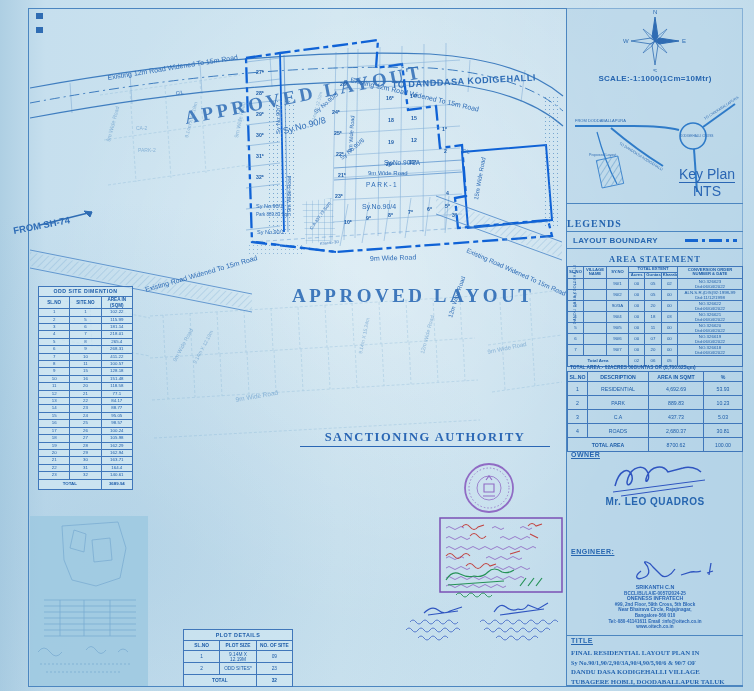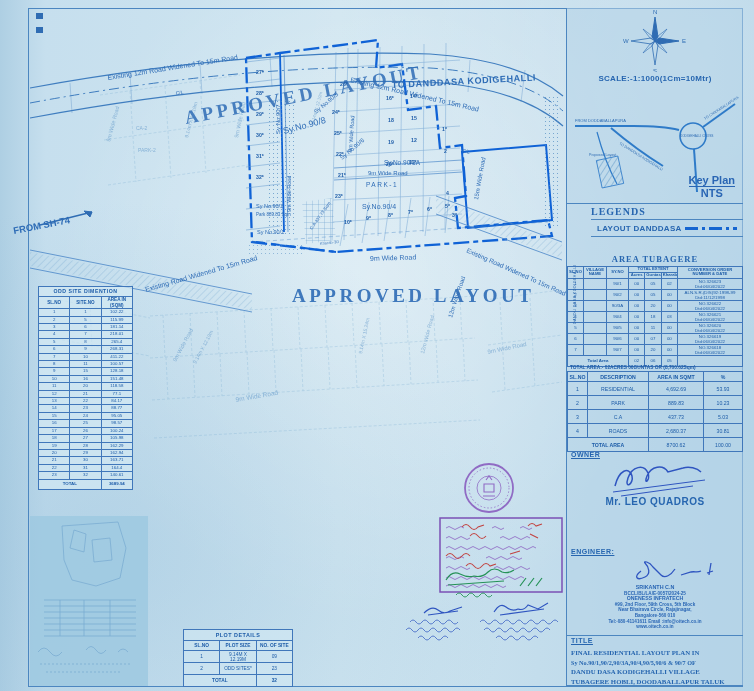--- a/index.html
+++ b/index.html
@@ -27,22 +27,22 @@
   .plot-wrap{position:absolute;left:183px;top:629px;width:110px;background:rgba(214,235,245,.5);}
   .plot-wrap th{font-size:4.8px;height:9px;}
   .plot-wrap td{font-size:4.8px;height:11px;}
   .plot-wrap .tbl-title{font-size:5.4px;height:10px;}
   
   .panel{position:absolute;left:566px;top:8px;width:176px;height:678px;
          border-left:1.2px solid #4c86c0;background:rgba(181,212,232,.55);}
   .psec{position:absolute;left:0;width:176px;border-bottom:1px solid #4c86c0;box-sizing:border-box;}
   .center{text-align:center;}
   .scale-line{font-size:8px;font-weight:bold;letter-spacing:.3px;color:#2766b0;}
-  .keyplan-cap{position:absolute;right:8px;bottom:4px;text-align:center;font-size:11px;
-               font-weight:bold;color:#2a66b4;}
+  .keyplan-cap{position:absolute;right:8px;bottom:4px;text-align:center;font-size:14px;
+               font-weight:normal;color:#2a66b4;}
   .keyplan-cap .kp{border-bottom:1px solid #2a66b4;display:block;}
   .legend-title{font-size:10px;font-weight:bold;letter-spacing:1px;color:#2766b0;
                 border-bottom:1px solid #4c86c0;padding:2px 0;}
   .legend-row{display:flex;align-items:center;justify-content:space-between;
               padding:0 6px;height:17px;border-bottom:1px solid #4c86c0;box-sizing:border-box;}
   .legend-row span{font-size:8px;font-weight:bold;letter-spacing:.3px;color:#2766b0;}
   .line-sample{width:52px;height:3px;}
   .ls-boundary{background:repeating-linear-gradient(90deg,#1565d0 0 13px,transparent 13px 17px,#1565d0 17px 20px,transparent 20px 24px);}
   .ls-revenue{height:1.6px;background:repeating-linear-gradient(90deg,#4a86c8 0 8px,transparent 8px 13px);}
   .sec-title{font-size:8.5px;font-weight:bold;letter-spacing:1px;text-align:center;
@@ -281,20 +281,21 @@
     <g stroke="#2f55c0" fill="none" stroke-width="1.1">
       <path d="M494,612 q6,-10 12,-5 t12,2 q6,2 10,-4 l10,4 l10,-6 m-48,12 l44,-6"></path>
       <g stroke-width=".8" opacity=".9">
         <path d="M480,622 q3,-4 6,0 t6,0 t6,0 t6,0 t6,0 t6,0 t6,0 t6,0 t6,0 t6,0 t6,0 t6,0 t6,0"></path>
         <path d="M484,630 q3,-4 6,0 t6,0 t6,0 t6,0 t6,0 t6,0 t6,0 t6,0 t6,0 t6,0 t6,0"></path>
         <path d="M496,638 q3,-4 6,0 t6,0 t6,0 t6,0 t6,0 t6,0 t6,0"></path>
       </g>
     </g>
   </svg>
 
+  <div class="sanction-head">SANCTIONING AUTHORITY</div>
 
   <div class="odd-wrap">
     <table>
       <thead>
         <tr>
             <th colspan="3" class="tbl-title">ODD SITE DIMENTION</th>
           </tr>
         <tr>
           <th style="width:22%">SL.NO</th>
           <th style="width:30%">SITE.NO</th>
@@ -502,30 +503,30 @@
         <g>
           <rect x="32" y="66" width="22" height="28" transform="rotate(-12 43 80)" fill="url(#xh)" stroke="#2f7bc8" stroke-width=".8"></rect>
         </g>
       </svg>
       <div class="keyplan-cap">
         <span class="kp">Key Plan</span>
         <span>NTS</span>
       </div>
     </div>
 
-    <div class="psec" style="top:196px;height:48px;border-bottom:none;padding-left:24px;">
+    <div class="psec" style="top:208px;height:48px;border-bottom:none;">
       <div class="legend-title serif">LEGENDS</div>
       <div class="legend-row">
-        <span>LAYOUT DANDDASA</span>
+        <span>LAYOUT BOUNDARY</span>
         <i class="line-sample ls-boundary"></i>
       </div>
     </div>
 
     <div class="psec" style="top:244px;height:112px;border-bottom:none;">
-      <div class="sec-title serif">AREA TUBAGERE</div>
+      <div class="sec-title serif">AREA STATEMENT</div>
       <div style="position:relative;">
         <table class="area-tbl">
           <thead>
             <tr>
               <th rowspan="2" style="width:13px;">SL.NO</th>
               <th rowspan="2" style="width:20px;">VILLAGE NAME</th>
               <th rowspan="2" style="width:19px;">SY.NO</th>
               <th colspan="3">TOTAL EXTENT</th>
               <th rowspan="2" style="width:62px;">CONVERSION ORDER NUMBER &amp; DATE</th>
             </tr>

